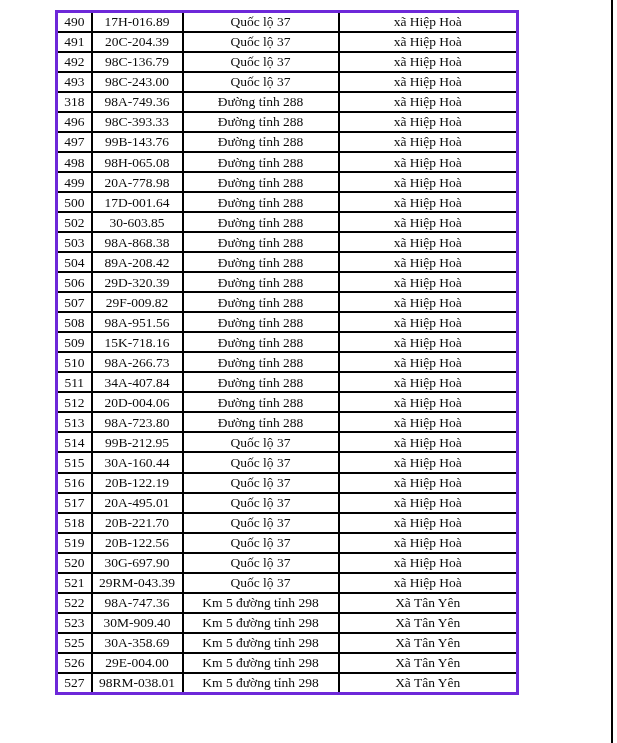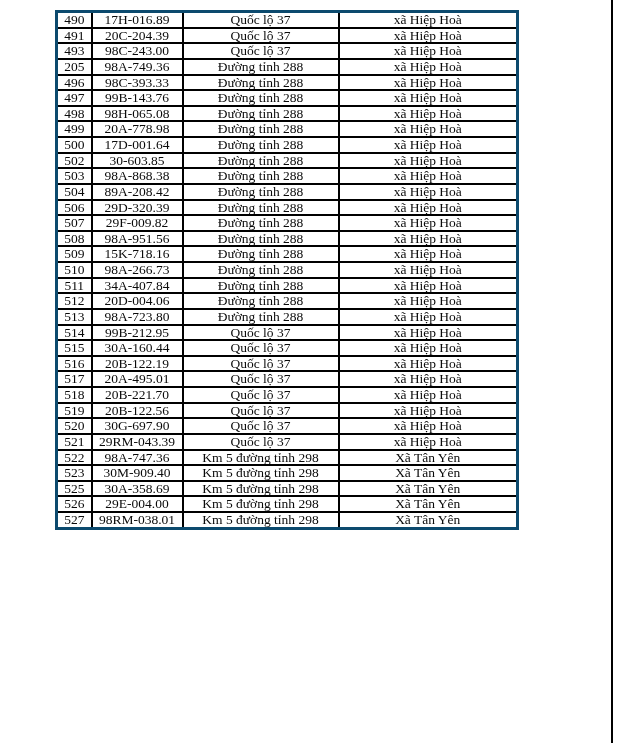--- a/index.html
+++ b/index.html
@@ -20,24 +20,24 @@
     top: 0;
     width: 2px;
     height: 743px;
     background: #000000;
   }
   table.doc-table {
     position: absolute;
     left: 55px;
     top: 10px;
     width: 461px;
-    height: 520px;
+    height: 685px;
     border-collapse: collapse;
     table-layout: fixed;
-    border: 3px solid #0c4a6e;
+    border: 3px solid #6d28d9;
   }
   table.doc-table td {
     border: 2px solid #000000;
     text-align: center;
     vertical-align: middle;
     font-size: 13.5px;
     line-height: 1;
     color: #0a0a0a;
     padding: 0;
     white-space: nowrap;
@@ -68,27 +68,33 @@
           <td>Quốc lộ 37</td>
           <td>xã Hiệp Hoà</td>
         </tr>
         <tr>
           <td>491</td>
           <td>20C-204.39</td>
           <td>Quốc lộ 37</td>
           <td>xã Hiệp Hoà</td>
         </tr>
         <tr>
+          <td>492</td>
+          <td>98C-136.79</td>
+          <td>Quốc lộ 37</td>
+          <td>xã Hiệp Hoà</td>
+        </tr>
+        <tr>
           <td>493</td>
           <td>98C-243.00</td>
           <td>Quốc lộ 37</td>
           <td>xã Hiệp Hoà</td>
         </tr>
         <tr>
-          <td>205</td>
+          <td>318</td>
           <td>98A-749.36</td>
           <td>Đường tỉnh 288</td>
           <td>xã Hiệp Hoà</td>
         </tr>
         <tr>
           <td>496</td>
           <td>98C-393.33</td>
           <td>Đường tỉnh 288</td>
           <td>xã Hiệp Hoà</td>
         </tr>

